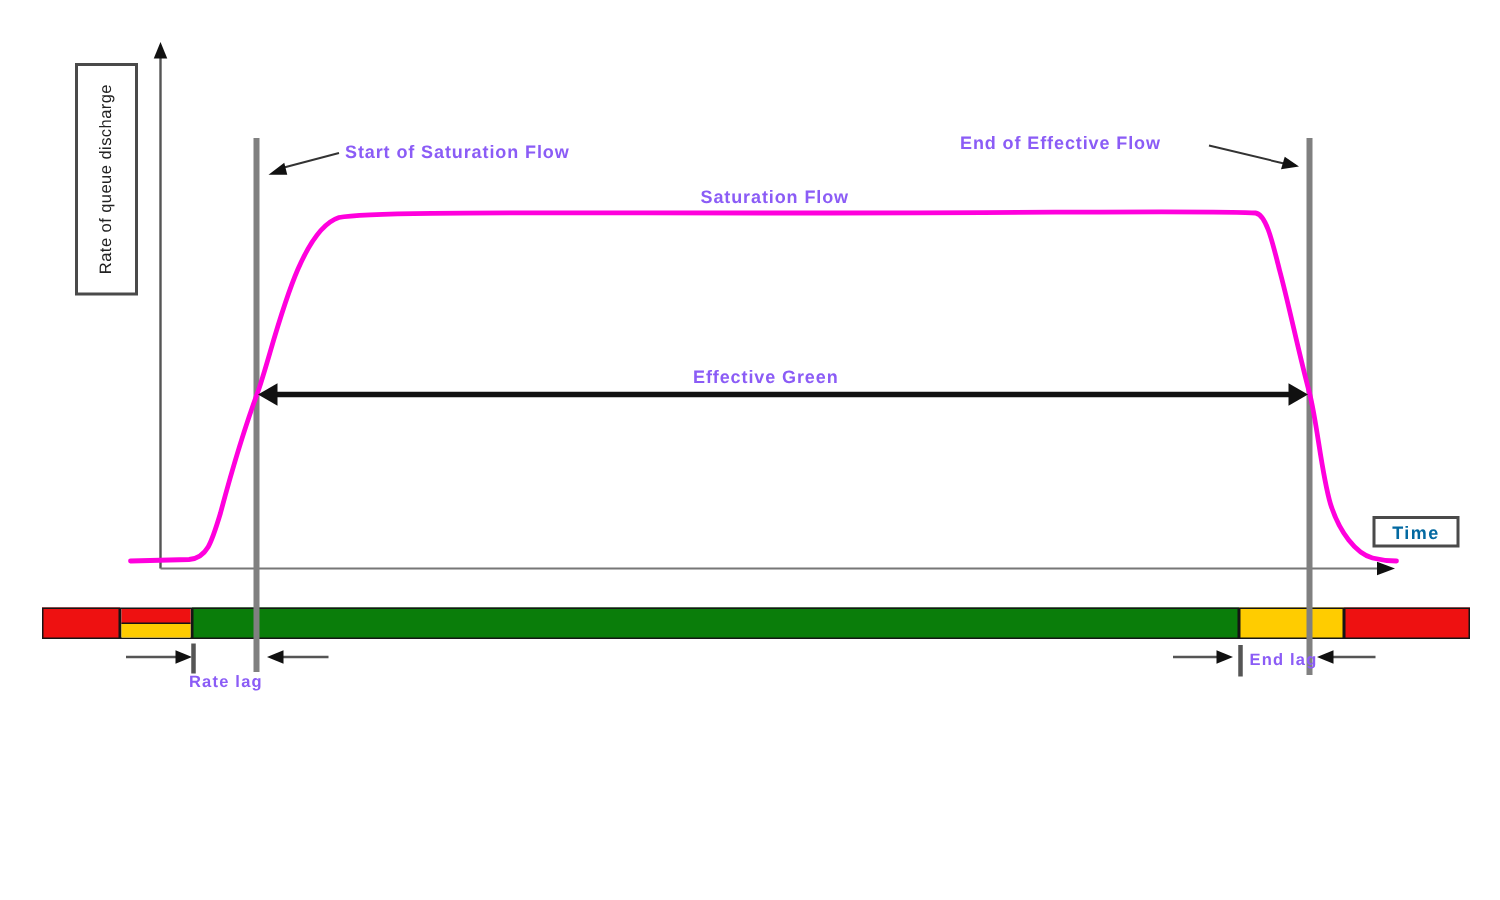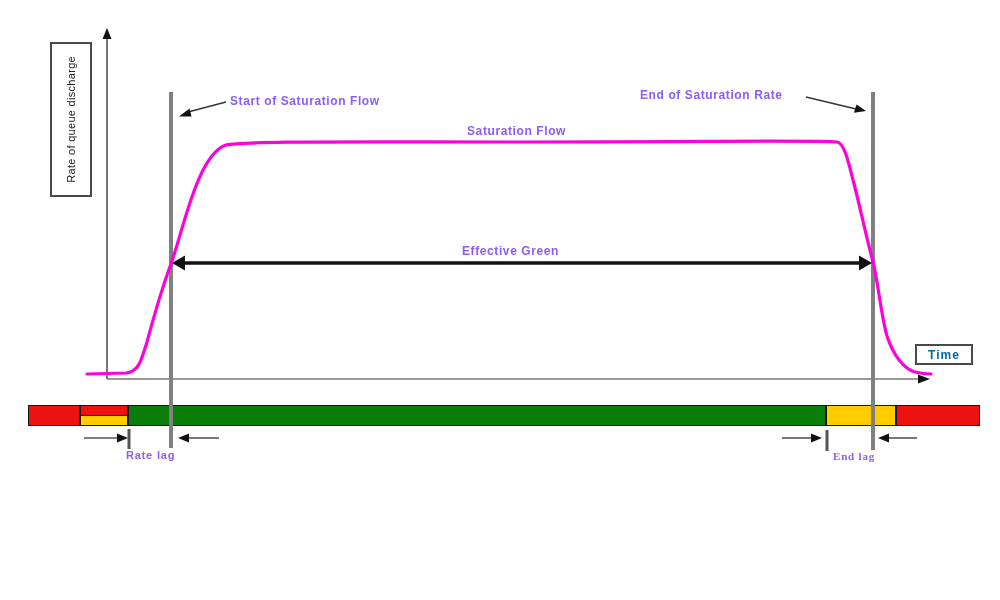--- a/index.html
+++ b/index.html
@@ -101,25 +101,25 @@
     <line x1="917" y1="438" x2="888" y2="438" stroke="#555" stroke-width="1.6"></line>
     <polygon points="878,438 889,433.5 889,442.5" fill="#111"></polygon>
   </svg>
 
   <div class="layer">
     <div class="ylabel-box">
       <span class="ylabel-text">Rate of queue discharge</span>
     </div>
 
     <div class="lbl" style="left:230px;top:94px;">Start of Saturation Flow</div>
-    <div class="lbl" style="left:640px;top:88px;">End of Saturation Rate</div>
+    <div class="lbl" style="left:640px;top:88px;">End of Effective Flow</div>
     <div class="lbl" style="left:467px;top:124px;">Saturation Flow</div>
     <div class="lbl" style="left:462px;top:244px;">Effective Green</div>
 
     <div class="time-box">
       <span>Time</span>
     </div>
 
     <div class="lbl lbl-small" style="left:126px;top:449px;">Rate lag</div>
-    <div class="lbl lbl-small" style="left:833px;top:450px;font-family:Liberation Serif, serif;">End lag</div>
+    <div class="lbl lbl-small" style="left:833px;top:434px;">End lag</div>
   </div>
 
 </div>
 
 </body></html>

